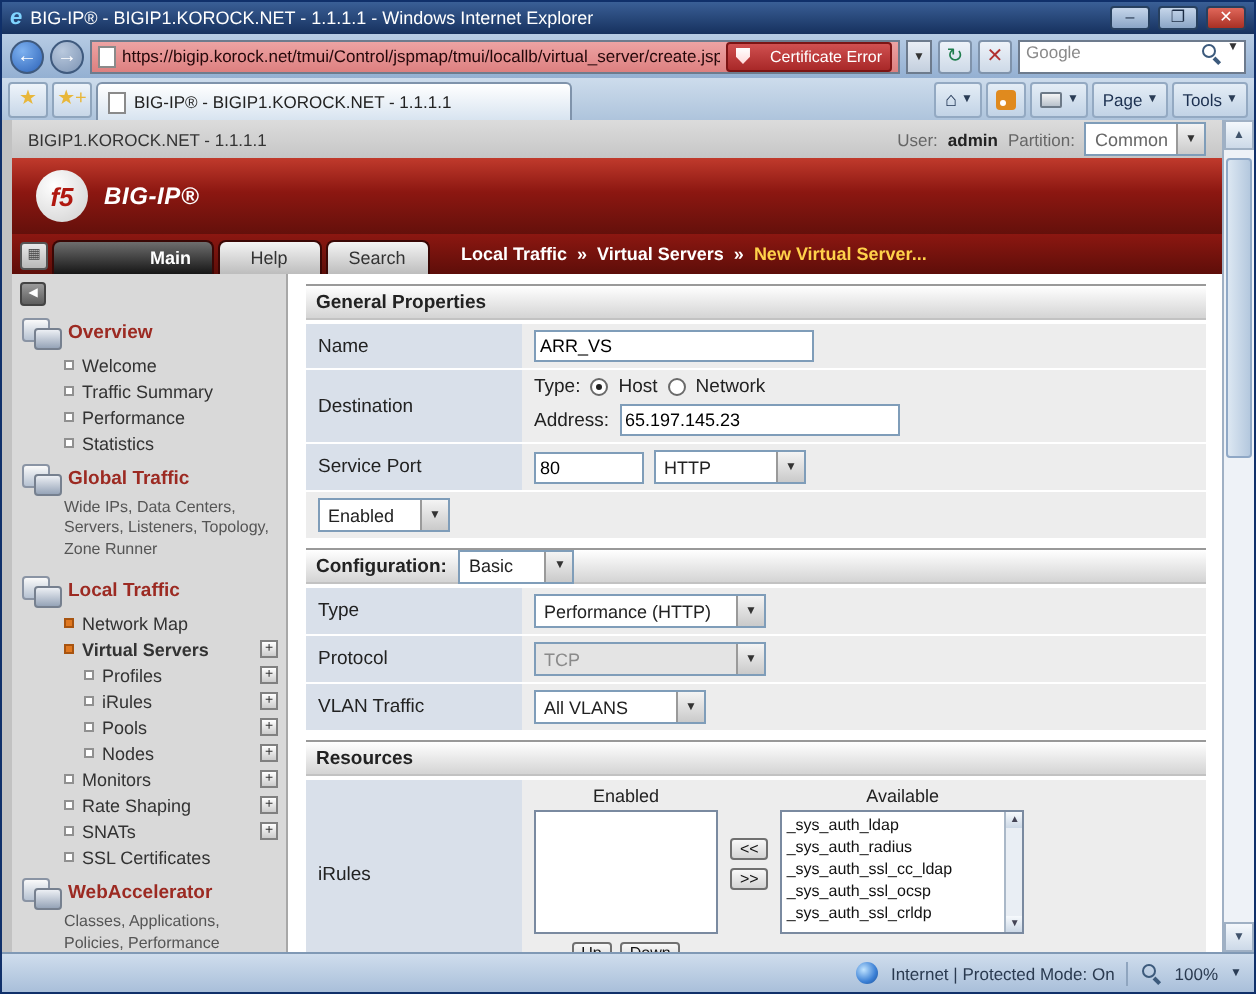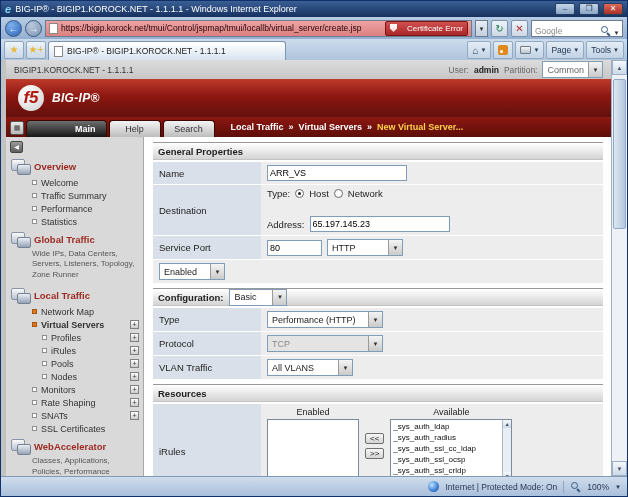--- a/index.html
+++ b/index.html
@@ -20,21 +20,21 @@
   .navcircle.fwd  { background:radial-gradient(circle at 35% 30%,#b9c9de,#7d94b4); }
   .addrfield { flex:1; height:17px; border:1px solid #6d7b8d; background:linear-gradient(#eda3a3,#dd8080); display:flex; align-items:center; gap:3px; padding:0 3px; overflow:hidden; }
   .favicon { width:9px; height:11px; background:#fff; border:1px solid #8a8a8a; flex:0 0 9px; }
   .urltext { flex:1; border:0; background:transparent; font-size:8.5px; color:#25080a; white-space:nowrap; overflow:hidden; font-family:"Liberation Sans",sans-serif; }
   .certbadge { height:15px; background:linear-gradient(#d05050,#a82828); border:1px solid #7c1414; border-radius:2px; color:#fff; font-size:8px; display:flex; align-items:center; gap:10px; padding:0 4px; white-space:nowrap; }
   .shield { width:7px; height:8px; background:linear-gradient(#fff,#ffd9d9); clip-path:polygon(0 0,100% 0,100% 55%,50% 100%,0 55%); }
   .addr-drop { width:13px; height:17px; border:1px solid #6d7b8d; background:linear-gradient(#e9eef5,#c3cfde); font-size:6px; line-height:16px; text-align:center; color:#333; }
   .mini-btn { width:17px; height:17px; border:1px solid #7f93ab; border-radius:2px; background:linear-gradient(#eef3f9,#cdd9e7); font-size:10px; line-height:15px; text-align:center; }
   .mini-btn.refresh { color:#1f7d4d; }
   .mini-btn.stop { color:#b03030; }
-  .searchbox { width:92px; height:17px; border:1px solid #6d7b8d; background:#fff; display:flex; align-items:flex-end; }
+  .searchbox { width:114px; height:17px; border:1px solid #6d7b8d; background:#fff; display:flex; align-items:flex-start; }
   .searchbox input { flex:1; border:0; font-size:8.5px; color:#444; padding:0 3px; width:60px; background:transparent; font-family:"Liberation Sans",sans-serif; }
   .searchbox input::placeholder { color:#8a8a8a; }
   .mag { position:relative; width:11px; height:11px; flex:0 0 11px; }
   .mag::before { content:""; position:absolute; left:1px; top:1px; width:5px; height:5px; border:1.5px solid #3c5a7c; border-radius:50%; }
   .mag::after { content:""; position:absolute; left:7px; top:7px; width:4px; height:2px; background:#3c5a7c; transform:rotate(45deg); transform-origin:left center; }
   .search-drop { width:11px; text-align:center; font-size:6px; color:#333; }
 
   
   .tabrow { height:21px; background:linear-gradient(#cddcec,#aec4dc); display:flex; align-items:flex-end; gap:2px; padding:0 3px; flex:0 0 21px; }
   .star-btn { width:20px; height:18px; background:linear-gradient(#eef4fa,#c8d7e8); border:1px solid #8fa5bd; border-radius:2px; color:#e8b73a; font-size:10px; line-height:16px; text-align:center; margin-bottom:1px; }
@@ -57,21 +57,21 @@
   .sthumb { position:absolute; left:1px; right:1px; top:4px; height:150px; background:linear-gradient(90deg,#dce7f2,#b4c8de); border:1px solid #8fa8c6; border-radius:2px; }
 
   .page-header { height:19px; background:linear-gradient(#dcdcdc,#c6c6c6); display:flex; align-items:center; padding:0 8px; font-size:8.5px; color:#666; gap:5px; flex:0 0 19px; }
   .hostname { color:#333; }
   .ph-spacer { flex:1; }
   .user-name { color:#222; font-weight:bold; }
   .partition-sel { height:14px; }
 
   
   .banner { height:38px; background:linear-gradient(180deg,#c03a2c 0%,#8c1711 45%,#64100b 100%); display:flex; align-items:center; gap:8px; padding:0 12px; flex:0 0 38px; }
-  .f5ball { width:26px; height:26px; border-radius:50%; background:radial-gradient(circle at 35% 30%,#ffffff,#cfcfcf); color:#b01810; font-weight:bold; font-style:italic; font-size:17px; display:flex; align-items:center; justify-content:center; }
+  .f5ball { width:26px; height:26px; border-radius:50%; background:radial-gradient(circle at 35% 30%,#ffffff,#cfcfcf); color:#b01810; font-weight:bold; font-style:italic; font-size:13px; display:flex; align-items:center; justify-content:center; }
   .product { color:#fff; font-size:12px; font-weight:bold; letter-spacing:.3px;font-style:italic; }
 
   
   .navstrip { height:20px; background:linear-gradient(#8c1711,#5e0e09); display:flex; align-items:flex-end; gap:2px; padding:0 4px; flex:0 0 20px; }
   .nav-widget { width:14px; height:14px; margin-bottom:2px; background:linear-gradient(#e8e8e8,#b8b8b8); border:1px solid #555; border-radius:2px; font-size:7px; text-align:center; line-height:12px; color:#444; }
   .mtab { height:17px; min-width:52px; padding:0 10px; border-radius:4px 4px 0 0; font-size:9px; display:flex; align-items:center; justify-content:center; border:1px solid #3a0705; border-bottom:0; }
   .mtab.active { background:linear-gradient(#6e6e6e,#161616); color:#fff; font-weight:bold;padding-left:48px; }
   .mtab.idle { background:linear-gradient(#f4f4f4,#bdbdbd); color:#333; }
   .breadcrumb { align-self:center; margin-left:14px; font-size:9px; font-weight:bold; color:#fff; display:flex; gap:5px; white-space:nowrap; }
   .bc-last { color:#ffd24a; }
@@ -94,21 +94,21 @@
   .sq.orange { background:#e07820; border-color:#a85410; }
   .plus { width:9px; height:9px; flex:0 0 9px; border:1px solid #808080; background:linear-gradient(#fff,#ccc); font-size:7px; line-height:7px; text-align:center; color:#333; }
 
   
   .content { flex:1; background:#fff; padding:5px 8px 0 9px; overflow:hidden; font-size:9.5px; color:#222; }
   .sechdr { height:18px; background:linear-gradient(#ffffff,#d4d4d4); border-top:1px solid #999; border-bottom:1px solid #c2c2c2; display:flex; align-items:center; gap:6px; padding:0 5px; font-weight:bold; margin:5px 0 2px 0; }
   .sechdr:first-child { margin-top:0; }
   .frow { display:flex; margin-bottom:1px; }
   .flabel { width:108px; flex:0 0 108px; background:#d9e0ea; padding:4px 6px; display:flex; align-items:center; }
   .fval { flex:1; background:#ededed; padding:3px 6px; display:flex; align-items:center; gap:5px; }
-  .fval.col { flex-direction:column; align-items:flex-start; gap:17px; }
+  .fval.col { flex-direction:column; align-items:flex-start; gap:3px; }
   .inline { display:flex; align-items:center; gap:5px; }
   input.txt { height:16px; border:1px solid #7f9db9; background:#fff; font-size:9px; padding:0 2px; font-family:"Liberation Sans",sans-serif; }
   .w140 { width:140px; } .w55 { width:55px; }
   .sel { display:inline-flex; align-items:stretch; border:1px solid #7f9db9; background:#fff; height:17px; font-size:9px; }
   .sel .seltext { display:flex; align-items:center; padding:0 4px; white-space:nowrap; }
   .sel .selarrow { width:14px; background:linear-gradient(#f4f4f4,#cacaca); border-left:1px solid #9a9a9a; display:flex; align-items:center; justify-content:center; font-size:6px; color:#333; }
   .sel.disabled { background:#e4e4e4; }
   .sel.disabled .seltext { color:#8a8a8a; }
   .radio { width:9px; height:9px; border:1px solid #6a6a6a; border-radius:50%; background:#fff; display:inline-block; position:relative; flex:0 0 9px; }
   .radio.sel-on::after { content:""; position:absolute; left:2px; top:2px; width:3px; height:3px; background:#222; border-radius:50%; }

